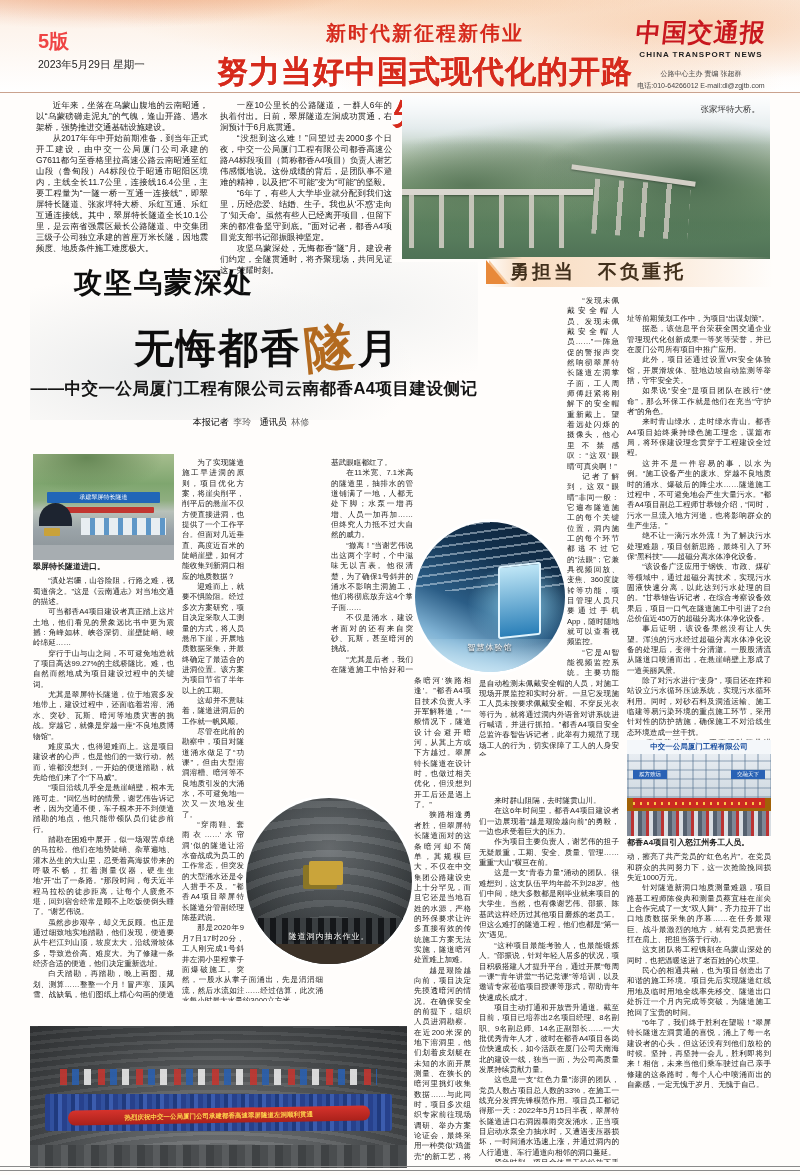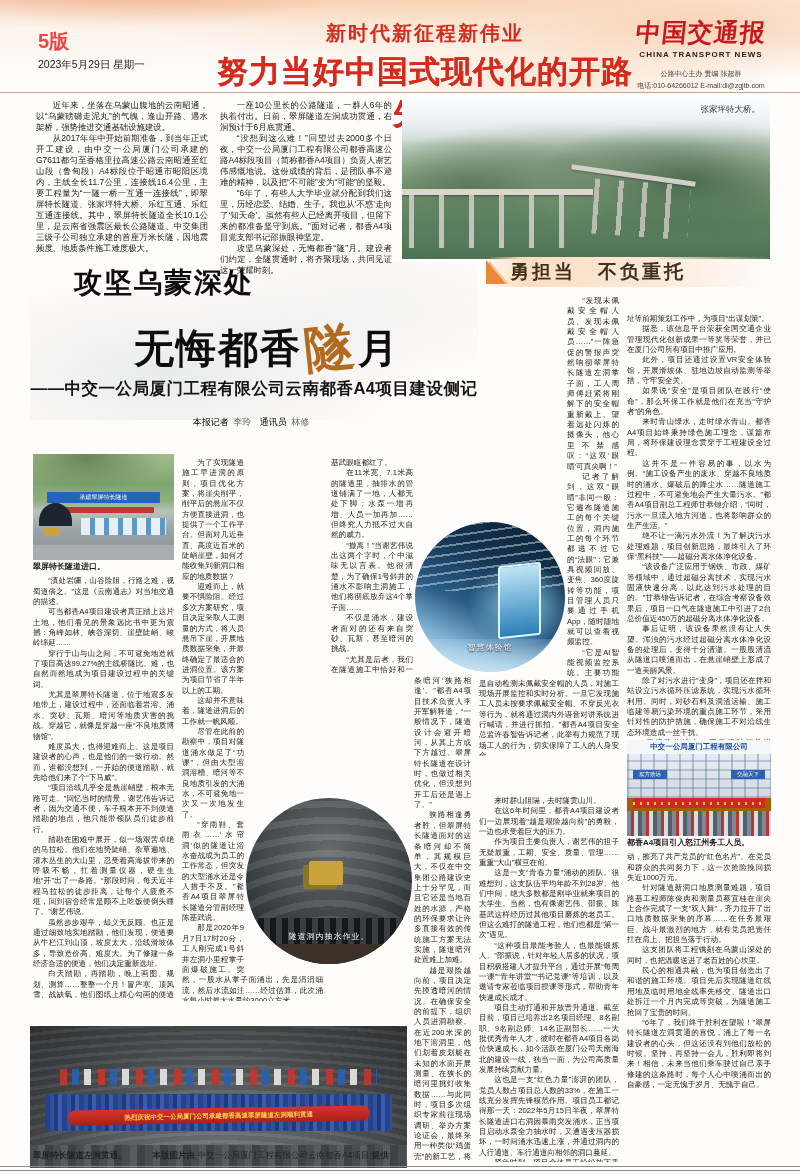--- a/index.html
+++ b/index.html
@@ -299,20 +299,15 @@
     <div class="circ-label">隧道洞内抽水作业。</div>
   </div>
 
   <div class="photo-big">
     <div class="flags"></div>
     <div class="crowd"></div>
     <div class="bannerline">热烈庆祝中交一公局厦门公司承建都香高速翠屏隧道左洞顺利贯通</div>
     <div class="rubble"></div>
   </div>
 
-  <div class="credit">
-    <b>翠屏特长隧道左洞贯通。</b><span class="gap"></span><b>本版图片由</b>
-    <span>中交一公局厦门工程有限公司云南都香A4项目</span>
-    <b>提供</b>
-  </div>
 
   <div class="bottom-rule"></div>
 </div>
 
 </body></html>

